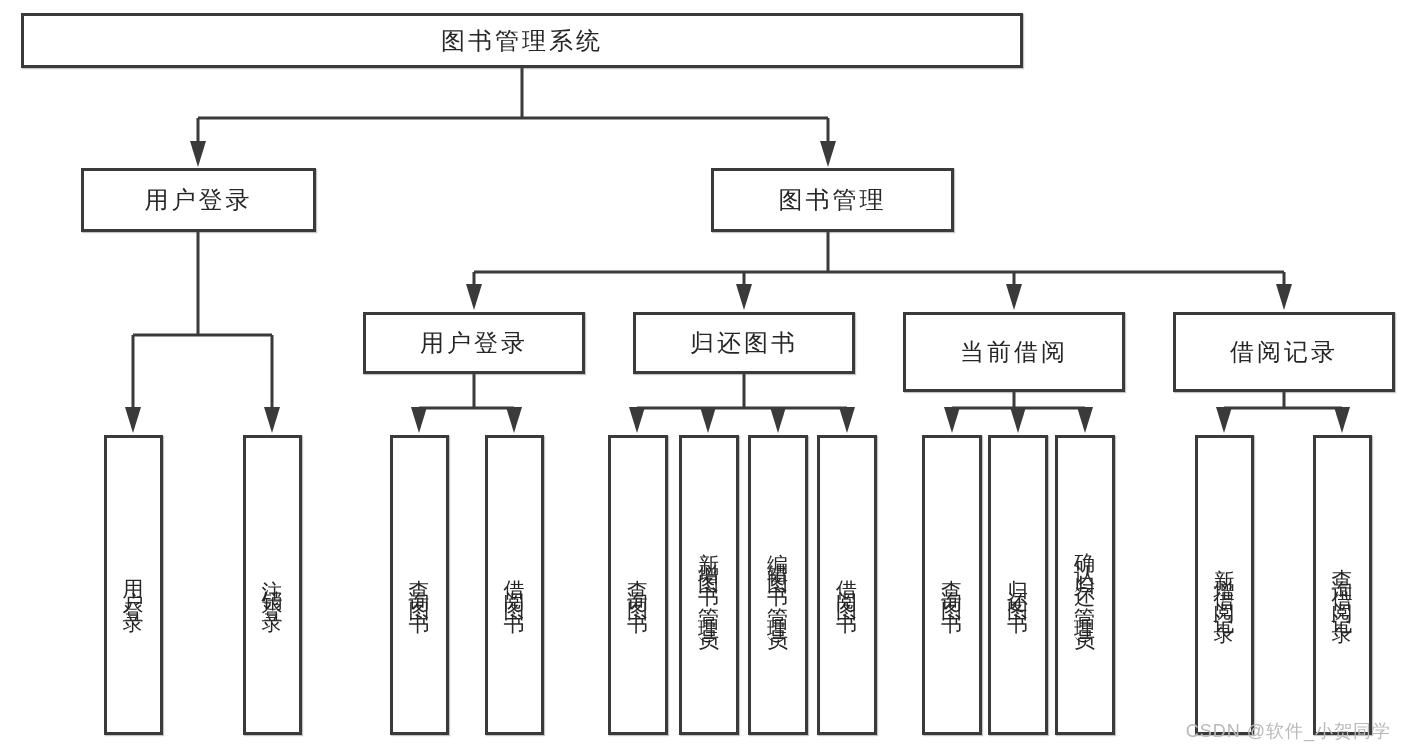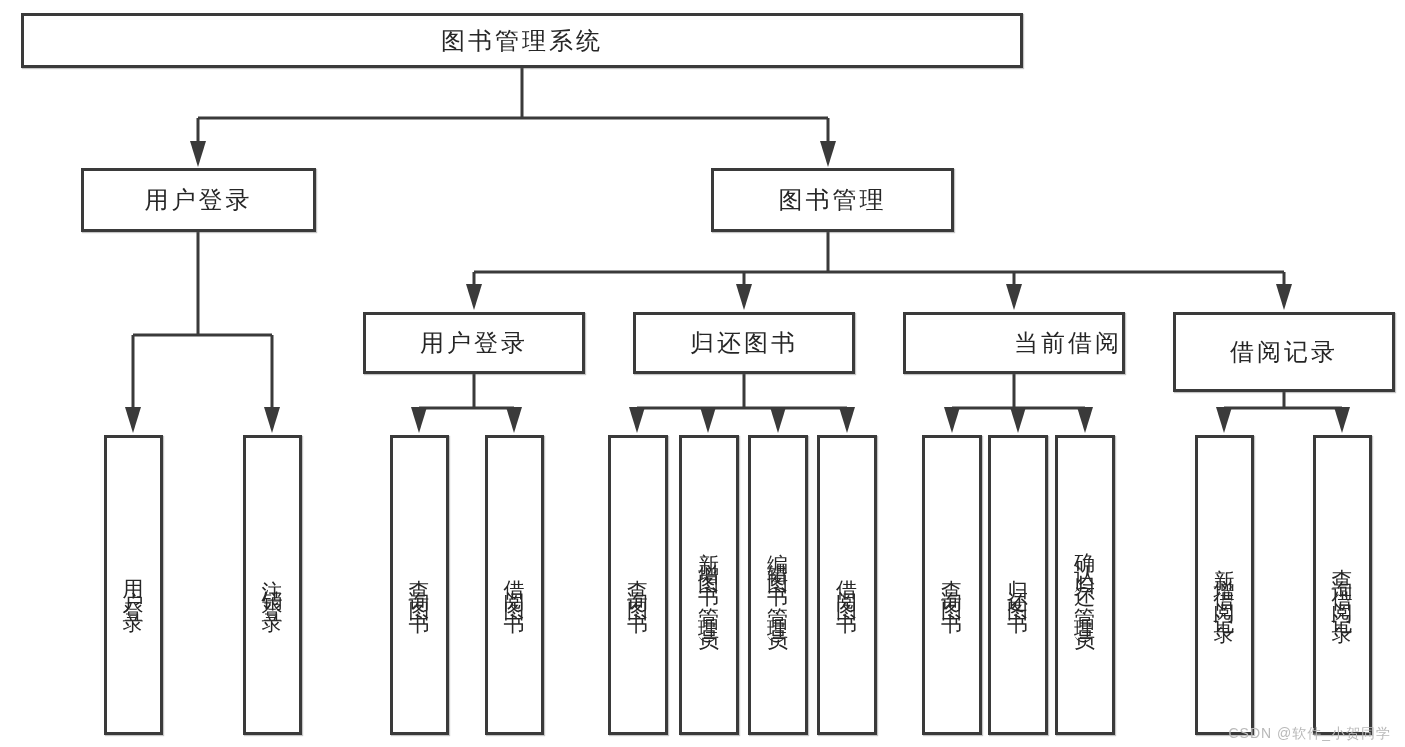--- a/index.html
+++ b/index.html
@@ -15,21 +15,21 @@
     box-shadow:1px 1px 1px rgba(90,90,90,0.35);
   }
   .h-node { font-size:24px; letter-spacing:3px; white-space:nowrap; }
   .leaf {
     writing-mode:vertical-rl; text-orientation:mixed;
     font-size:21px; letter-spacing:11px; line-height:1;
   }
   .leaf span { display:block; }
   .watermark {
     position:absolute; right:14px; bottom:4px;
-    font-size:14px; letter-spacing:1px; color:#b9b9b9;
+    font-size:18px; letter-spacing:1px; color:#b9b9b9;
     z-index:5; white-space:nowrap;
   }
 </style>
 </head>
 <body>
 
 <div class="canvas">
 
   <svg class="connectors" width="1405" height="747" viewBox="0 0 1405 747">
     <g stroke="#3a3a3a" stroke-width="3" fill="none">
@@ -81,21 +81,21 @@
   <div class="node h-node" style="left:711px; top:168px; width:243px; height:64px;">
     <span>图书管理</span>
   </div>
 
   <div class="node h-node" style="left:363px; top:312px; width:222px; height:62px;">
     <span>用户登录</span>
   </div>
   <div class="node h-node" style="left:633px; top:312px; width:222px; height:62px;">
     <span>归还图书</span>
   </div>
-  <div class="node h-node" style="left:903px; top:312px; width:222px; height:62px;justify-content:flex-end;">
+  <div class="node h-node" style="left:903px; top:312px; width:222px; height:80px;">
     <span>当前借阅</span>
   </div>
   <div class="node h-node" style="left:1173px; top:312px; width:222px; height:80px;">
     <span>借阅记录</span>
   </div>
 
   <div class="node leaf" style="left:104px; top:435px; width:59px; height:300px;">
     <span>用户登录</span>
   </div>
   <div class="node leaf" style="left:243px; top:435px; width:59px; height:300px;">

